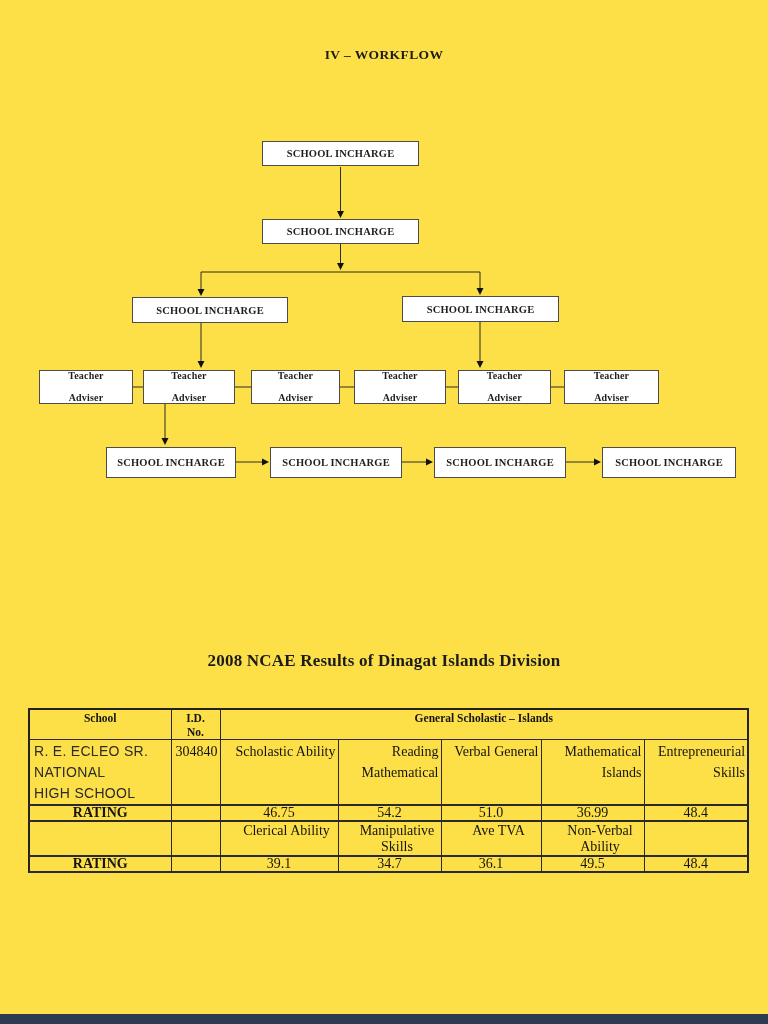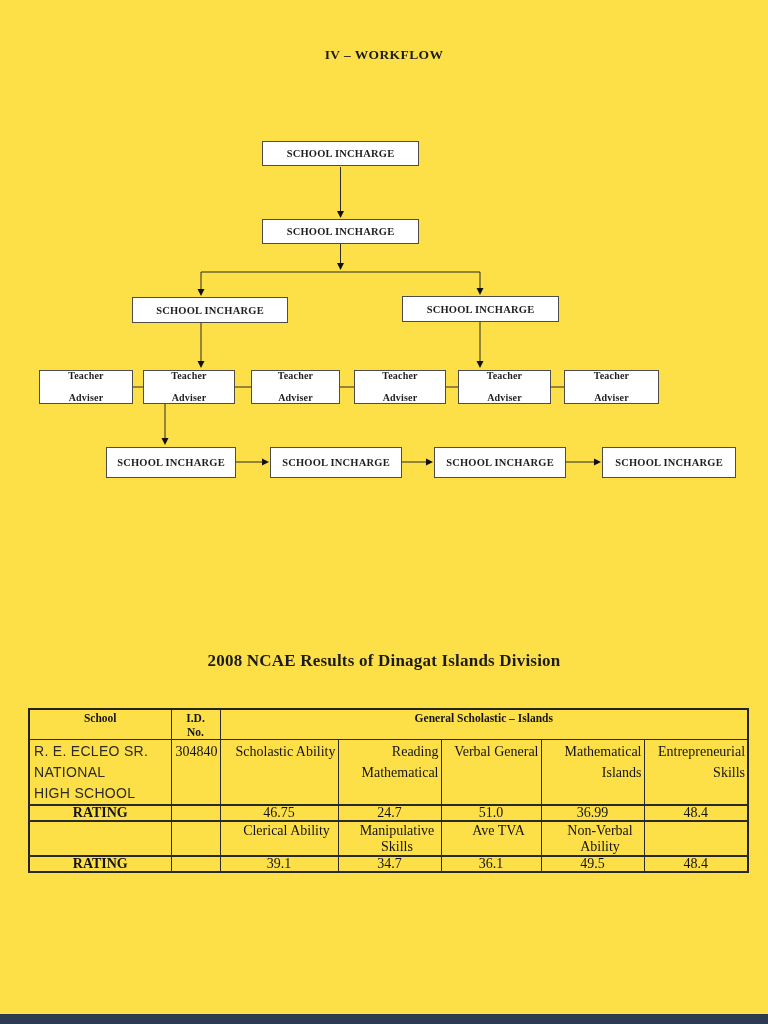--- a/index.html
+++ b/index.html
@@ -130,21 +130,21 @@
         <td class="pre">Verbal General</td>
         <td class="pre">Mathematical
 Islands</td>
         <td class="pre">Entrepreneurial
 Skills</td>
       </tr>
       <tr class="r-rating">
         <td class="rating-label">RATING</td>
         <td></td>
         <td>46.75</td>
-        <td>24.7</td>
+        <td>54.2</td>
         <td>51.0</td>
         <td>36.99</td>
         <td>48.4</td>
       </tr>
       <tr class="r-ability2">
         <td></td>
         <td></td>
         <td class="pre">Clerical Ability</td>
         <td class="pre">Manipulative
 Skills</td>

